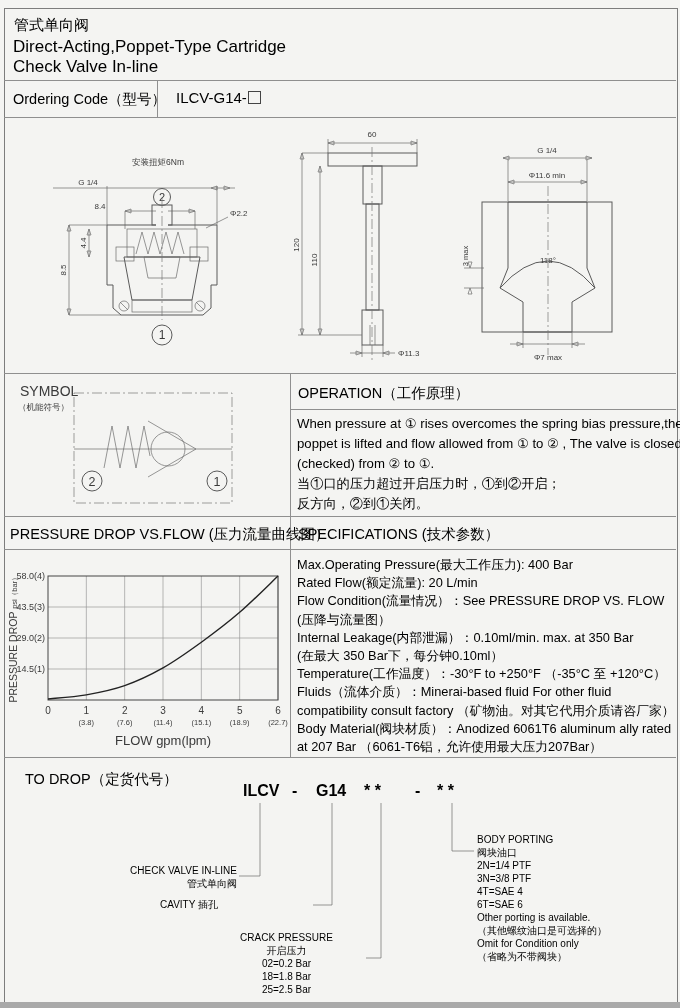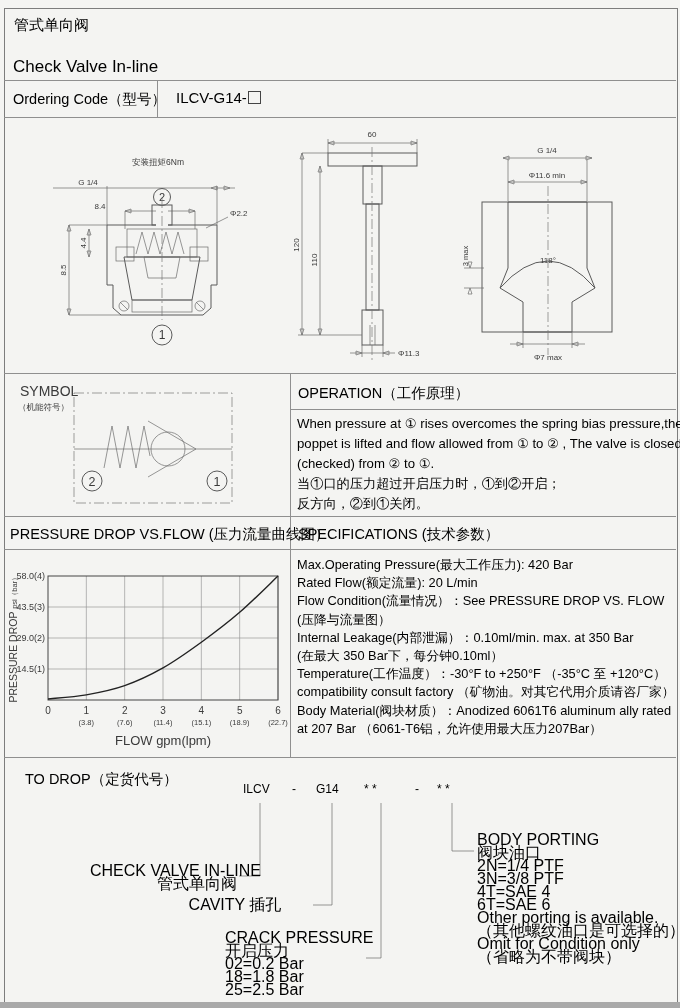--- a/index.html
+++ b/index.html
@@ -6,37 +6,38 @@
   .page{position:relative;width:680px;height:1008px;background:#f4f4f2;
         font-family:"Liberation Sans",sans-serif;color:#000000;overflow:hidden;}
   .hline{position:absolute;height:1px;background:#8f8f8f;}
   .vline{position:absolute;width:1px;background:#8f8f8f;}
   .abs{position:absolute;}
   .ttl-zh{font-size:15px;}
   .ttl-en{font-size:17px;line-height:21px;}
   .hdr{font-size:14.5px;}
   .bodytxt{font-size:13.2px;line-height:20px;white-space:nowrap;}
   .spectxt{font-size:12.8px;line-height:18.2px;white-space:nowrap;}
-  .small-lb{font-size:16px;line-height:13px;white-space:nowrap;}
+  .small-lb{font-size:10px;line-height:13px;white-space:nowrap;}
   svg text{fill:#3a3a3a;font-family:"Liberation Sans",sans-serif;}
   svg .ln{stroke:#5a5a5a;stroke-width:1;fill:none;}
   svg .thin{stroke:#6b6b6b;stroke-width:0.7;fill:none;}
   svg .cl{stroke:#777;stroke-width:0.7;fill:none;stroke-dasharray:10 3 2 3;}
   .codebox{display:inline-block;width:11px;height:11px;border:1px solid #444;
            vertical-align:-1px;margin-left:1px;}
 </style>
 </head>
 <body>
 
 <div class="page">
 
   <div class="abs" style="left:4px;top:8px;width:672px;height:993px;border:1px solid #7d7d7d;"></div>
   <div class="abs" style="left:0;top:1002px;width:680px;height:6px;background:#a9a9a9;"></div>
 
   <div class="abs ttl-zh" style="left:14px;top:16px;">管式单向阀</div>
+  <div class="abs ttl-en" style="left:13px;top:36px;">Direct-Acting,Poppet-Type Cartridge</div>
   <div class="abs ttl-en" style="left:13px;top:56px;">Check Valve In-line</div>
 
   <div class="hline" style="left:4px;top:80px;width:672px;"></div>
 
   <div class="abs hdr" style="left:13px;top:90px;">Ordering Code（型号）</div>
   <div class="abs" style="left:176px;top:89px;font-size:15px;">
     <span>ILCV-G14-</span><span class="codebox"></span>
   </div>
   <div class="vline" style="left:157px;top:80px;height:37px;"></div>
   <div class="hline" style="left:4px;top:117px;width:672px;"></div>
@@ -218,60 +219,61 @@
       <text x="231.66666666666669" y="161" font-size="10" text-anchor="middle">5</text>
       <text x="231.66666666666669" y="172" font-size="7.5" text-anchor="middle">(18.9)</text>
       <text x="270" y="161" font-size="10" text-anchor="middle">6</text>
       <text x="270" y="172" font-size="7.5" text-anchor="middle">(22.7)</text>
       <text x="155" y="192" font-size="13" text-anchor="middle">FLOW gpm(lpm)</text>
       <text x="9" y="85" font-size="10.5" text-anchor="middle" transform="rotate(-90 9 85)">PRESSURE DROP <tspan font-size="7.5">psi（bar）</tspan></text>
       <path d="M40,145.93103448275863C46.388888888888886,145.25402298850577 65.55555555555556,144.07816091954024 78.33333333333333,141.86896551724138C91.1111111111111,139.65977011494252 103.88888888888889,137.16551724137932 116.66666666666666,132.67586206896553C129.44444444444443,128.18620689655174 142.22222222222223,122.16436781609195 155,114.93103448275862C167.77777777777777,107.69770114942528 180.55555555555554,98.54022988505747 193.33333333333331,89.27586206896552C206.1111111111111,80.01149425287358 218.8888888888889,70.39080459770116 231.66666666666669,59.344827586206904C244.44444444444446,48.29885057471265 263.6111111111111,29.057471264367816 270,23" fill="none" stroke="#222" stroke-width="1.4"></path>
     </svg>
 
   <div class="abs spectxt" style="left:297px;top:556px;">
-    <div>Max.Operating Pressure(最大工作压力): 420 Bar</div>
+    <div>Max.Operating Pressure(最大工作压力): 400 Bar</div>
     <div>Rated Flow(额定流量): 20 L/min</div>
     <div>Flow Condition(流量情况）：See PRESSURE DROP VS. FLOW</div>
     <div>(压降与流量图）</div>
     <div>Internal Leakage(内部泄漏）：0.10ml/min. max. at 350 Bar</div>
     <div>(在最大 350 Bar下，每分钟0.10ml）</div>
     <div>Temperature(工作温度）：-30°F to +250°F （-35°C 至 +120°C）</div>
+    <div>Fluids（流体介质）：Minerai-based fluid For other  fluid</div>
     <div>compatibility consult  factory   （矿物油。对其它代用介质请咨厂家）</div>
     <div>Body Material(阀块材质）：Anodized 6061T6 aluminum ally rated</div>
     <div>at 207 Bar （6061-T6铝，允许使用最大压力207Bar）</div>
   </div>
 
   <div class="hline" style="left:4px;top:757px;width:672px;"></div>
 
   <div class="abs hdr" style="left:25px;top:770px;">TO DROP（定货代号）</div>
 
-  <div class="abs" style="top:782px;left:0;width:680px;height:20px;font-size:12px;font-weight:400;">
+  <div class="abs" style="top:782px;left:0;width:680px;height:20px;font-size:16px;font-weight:700;">
     <span class="abs" style="left:243px;">ILCV</span>
     <span class="abs" style="left:292px;">-</span>
     <span class="abs" style="left:316px;">G14</span>
     <span class="abs" style="left:364px;">*  *</span>
     <span class="abs" style="left:415px;">-</span>
     <span class="abs" style="left:437px;">*  *</span>
   </div>
 
   <svg class="abs" style="left:0;top:757px;" width="680" height="248" viewBox="0 0 680 248">
     <path class="thin" d="M260,46 V119 H239"></path>
     <path class="thin" d="M332,46 V148 H313"></path>
     <path class="thin" d="M381,46 V201 H366"></path>
     <path class="thin" d="M452,46 V94 H474"></path>
   </svg>
 
   <div class="abs small-lb" style="left:90px;top:864px;width:147px;text-align:right;">
     <div>CHECK VALVE IN-LINE</div>
     <div>管式单向阀</div>
   </div>
 
-  <div class="abs small-lb" style="left:160px;top:898px;width:150px;text-align:center;">CAVITY  插孔</div>
-
-  <div class="abs small-lb" style="left:225px;top:931px;width:153px;text-align:left;">
+  <div class="abs small-lb" style="left:160px;top:898px;width:150px;text-align:left;">CAVITY  插孔</div>
+
+  <div class="abs small-lb" style="left:210px;top:931px;width:153px;text-align:center;">
     <div>CRACK PRESSURE</div>
     <div>开启压力</div>
     <div>02=0.2 Bar</div>
     <div>18=1.8 Bar</div>
     <div>25=2.5 Bar</div>
   </div>
 
   <div class="abs small-lb" style="left:477px;top:833px;width:195px;">
     <div>BODY PORTING</div>
     <div>阀块油口</div>

